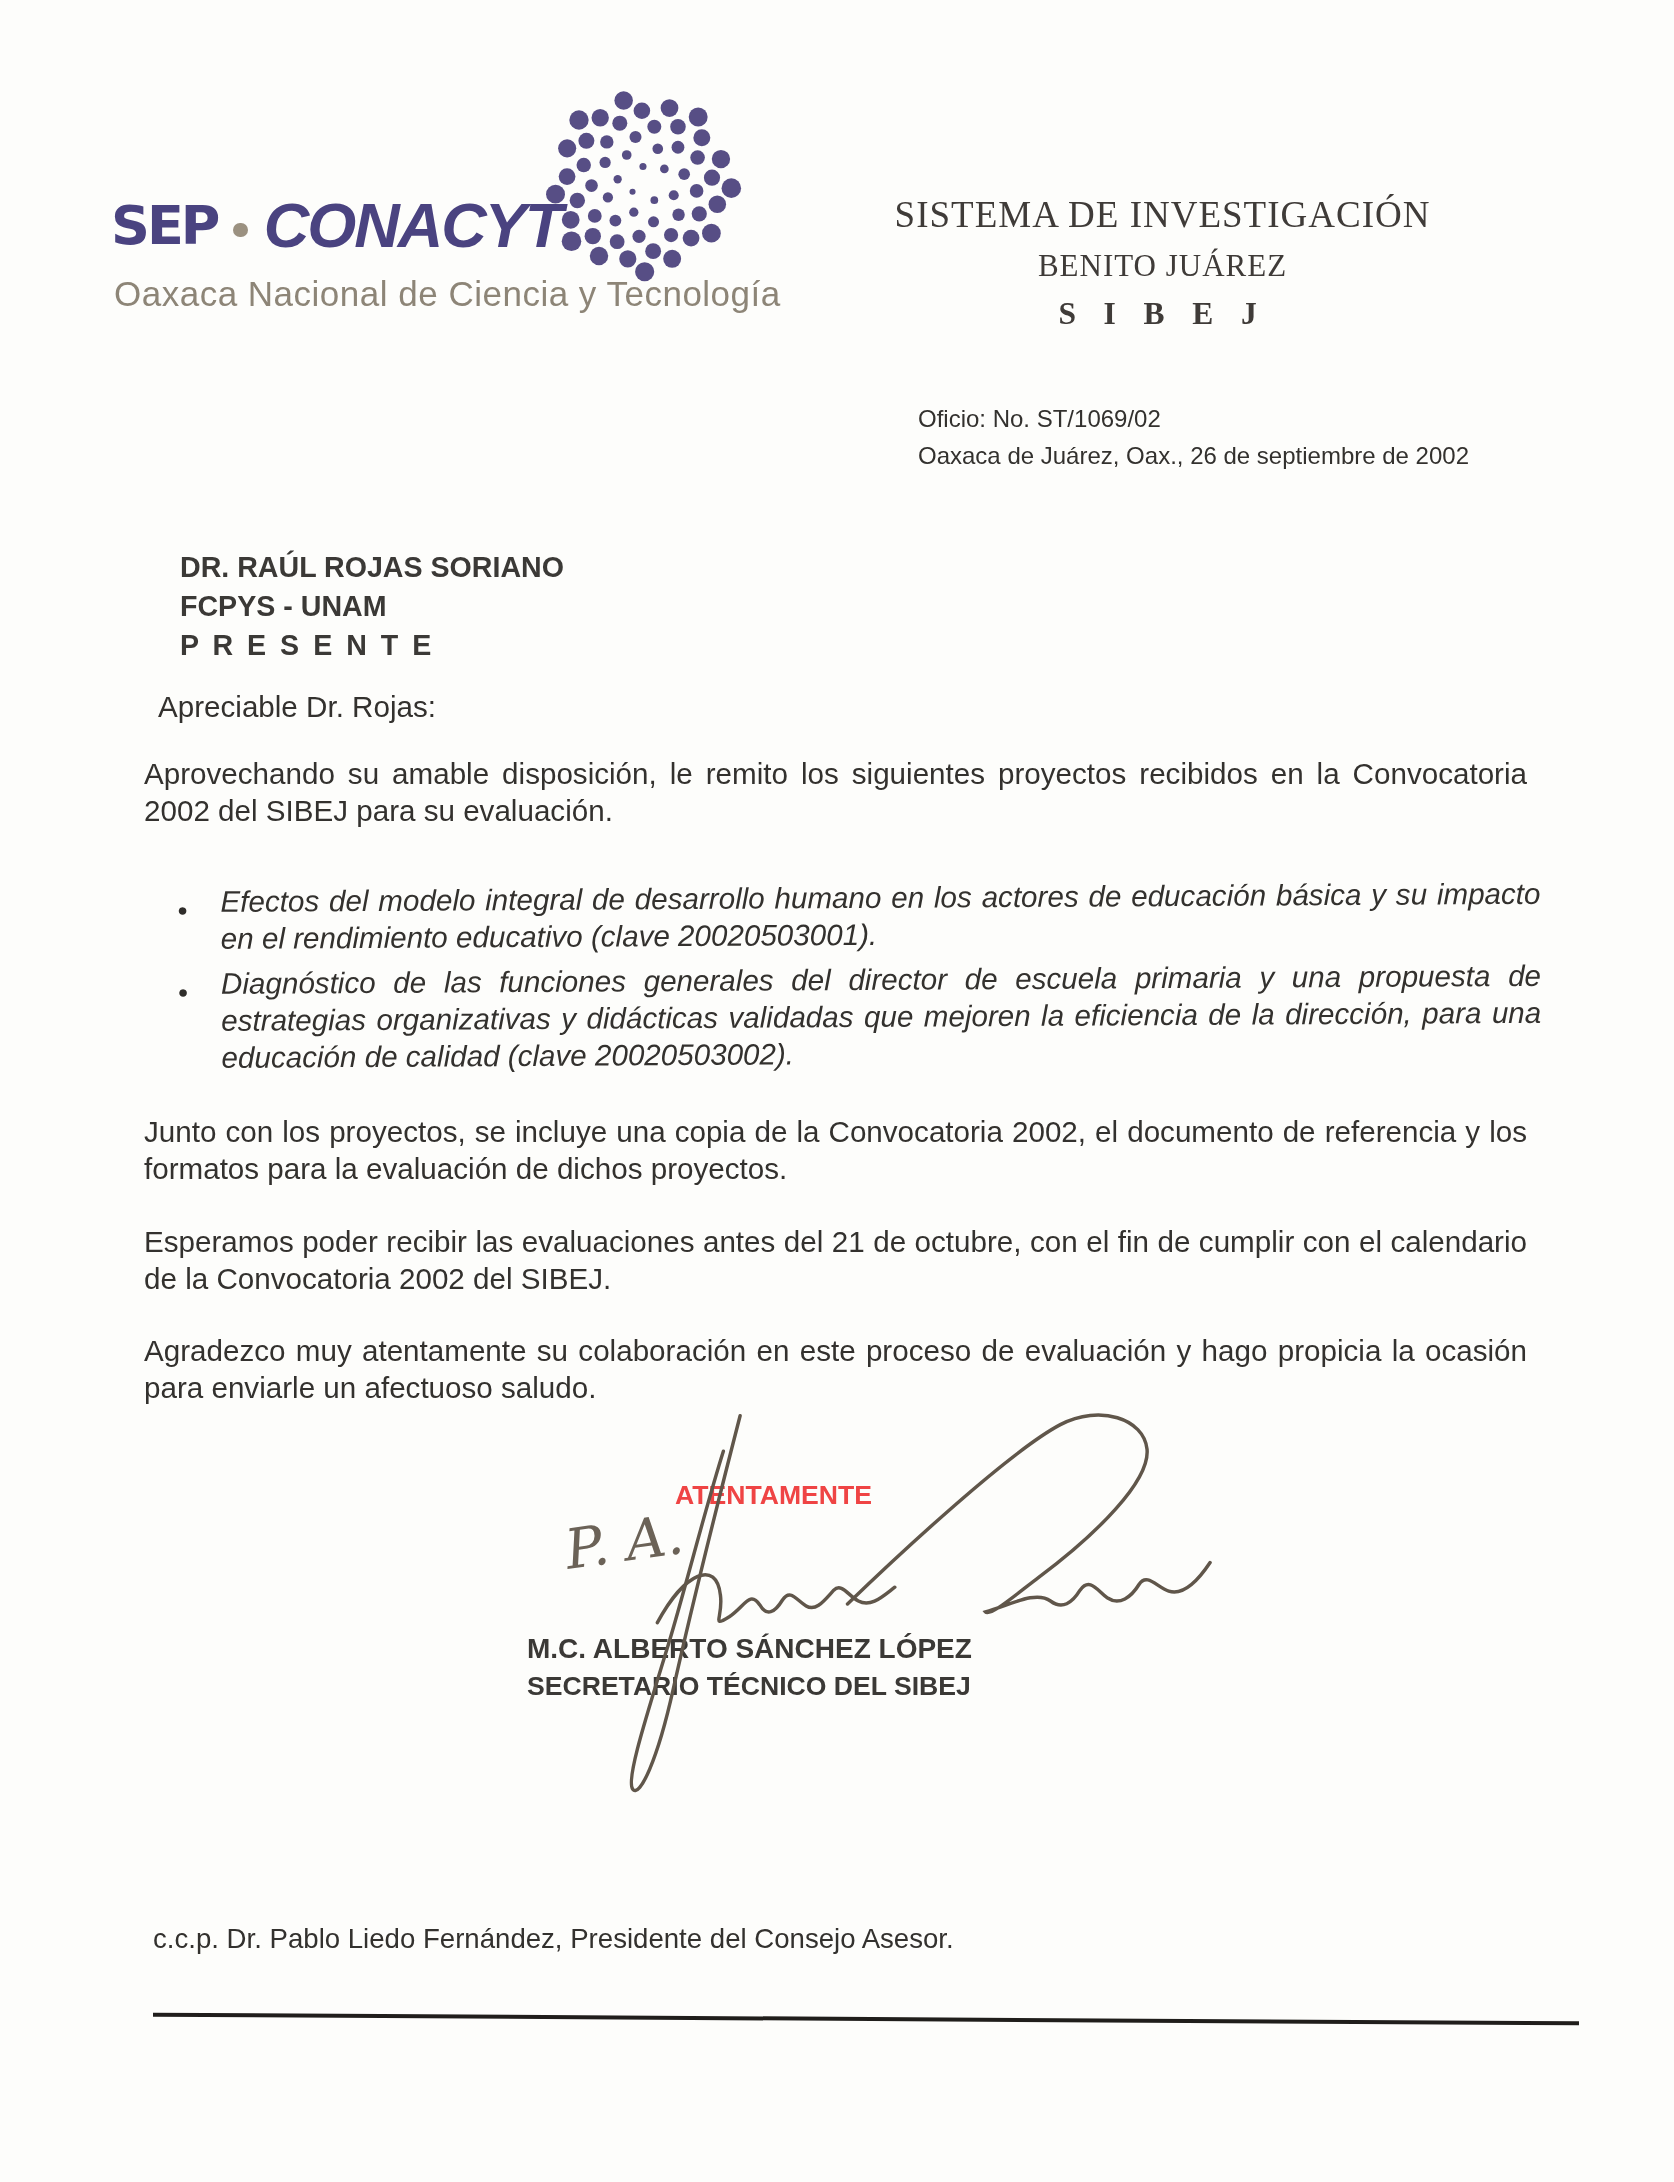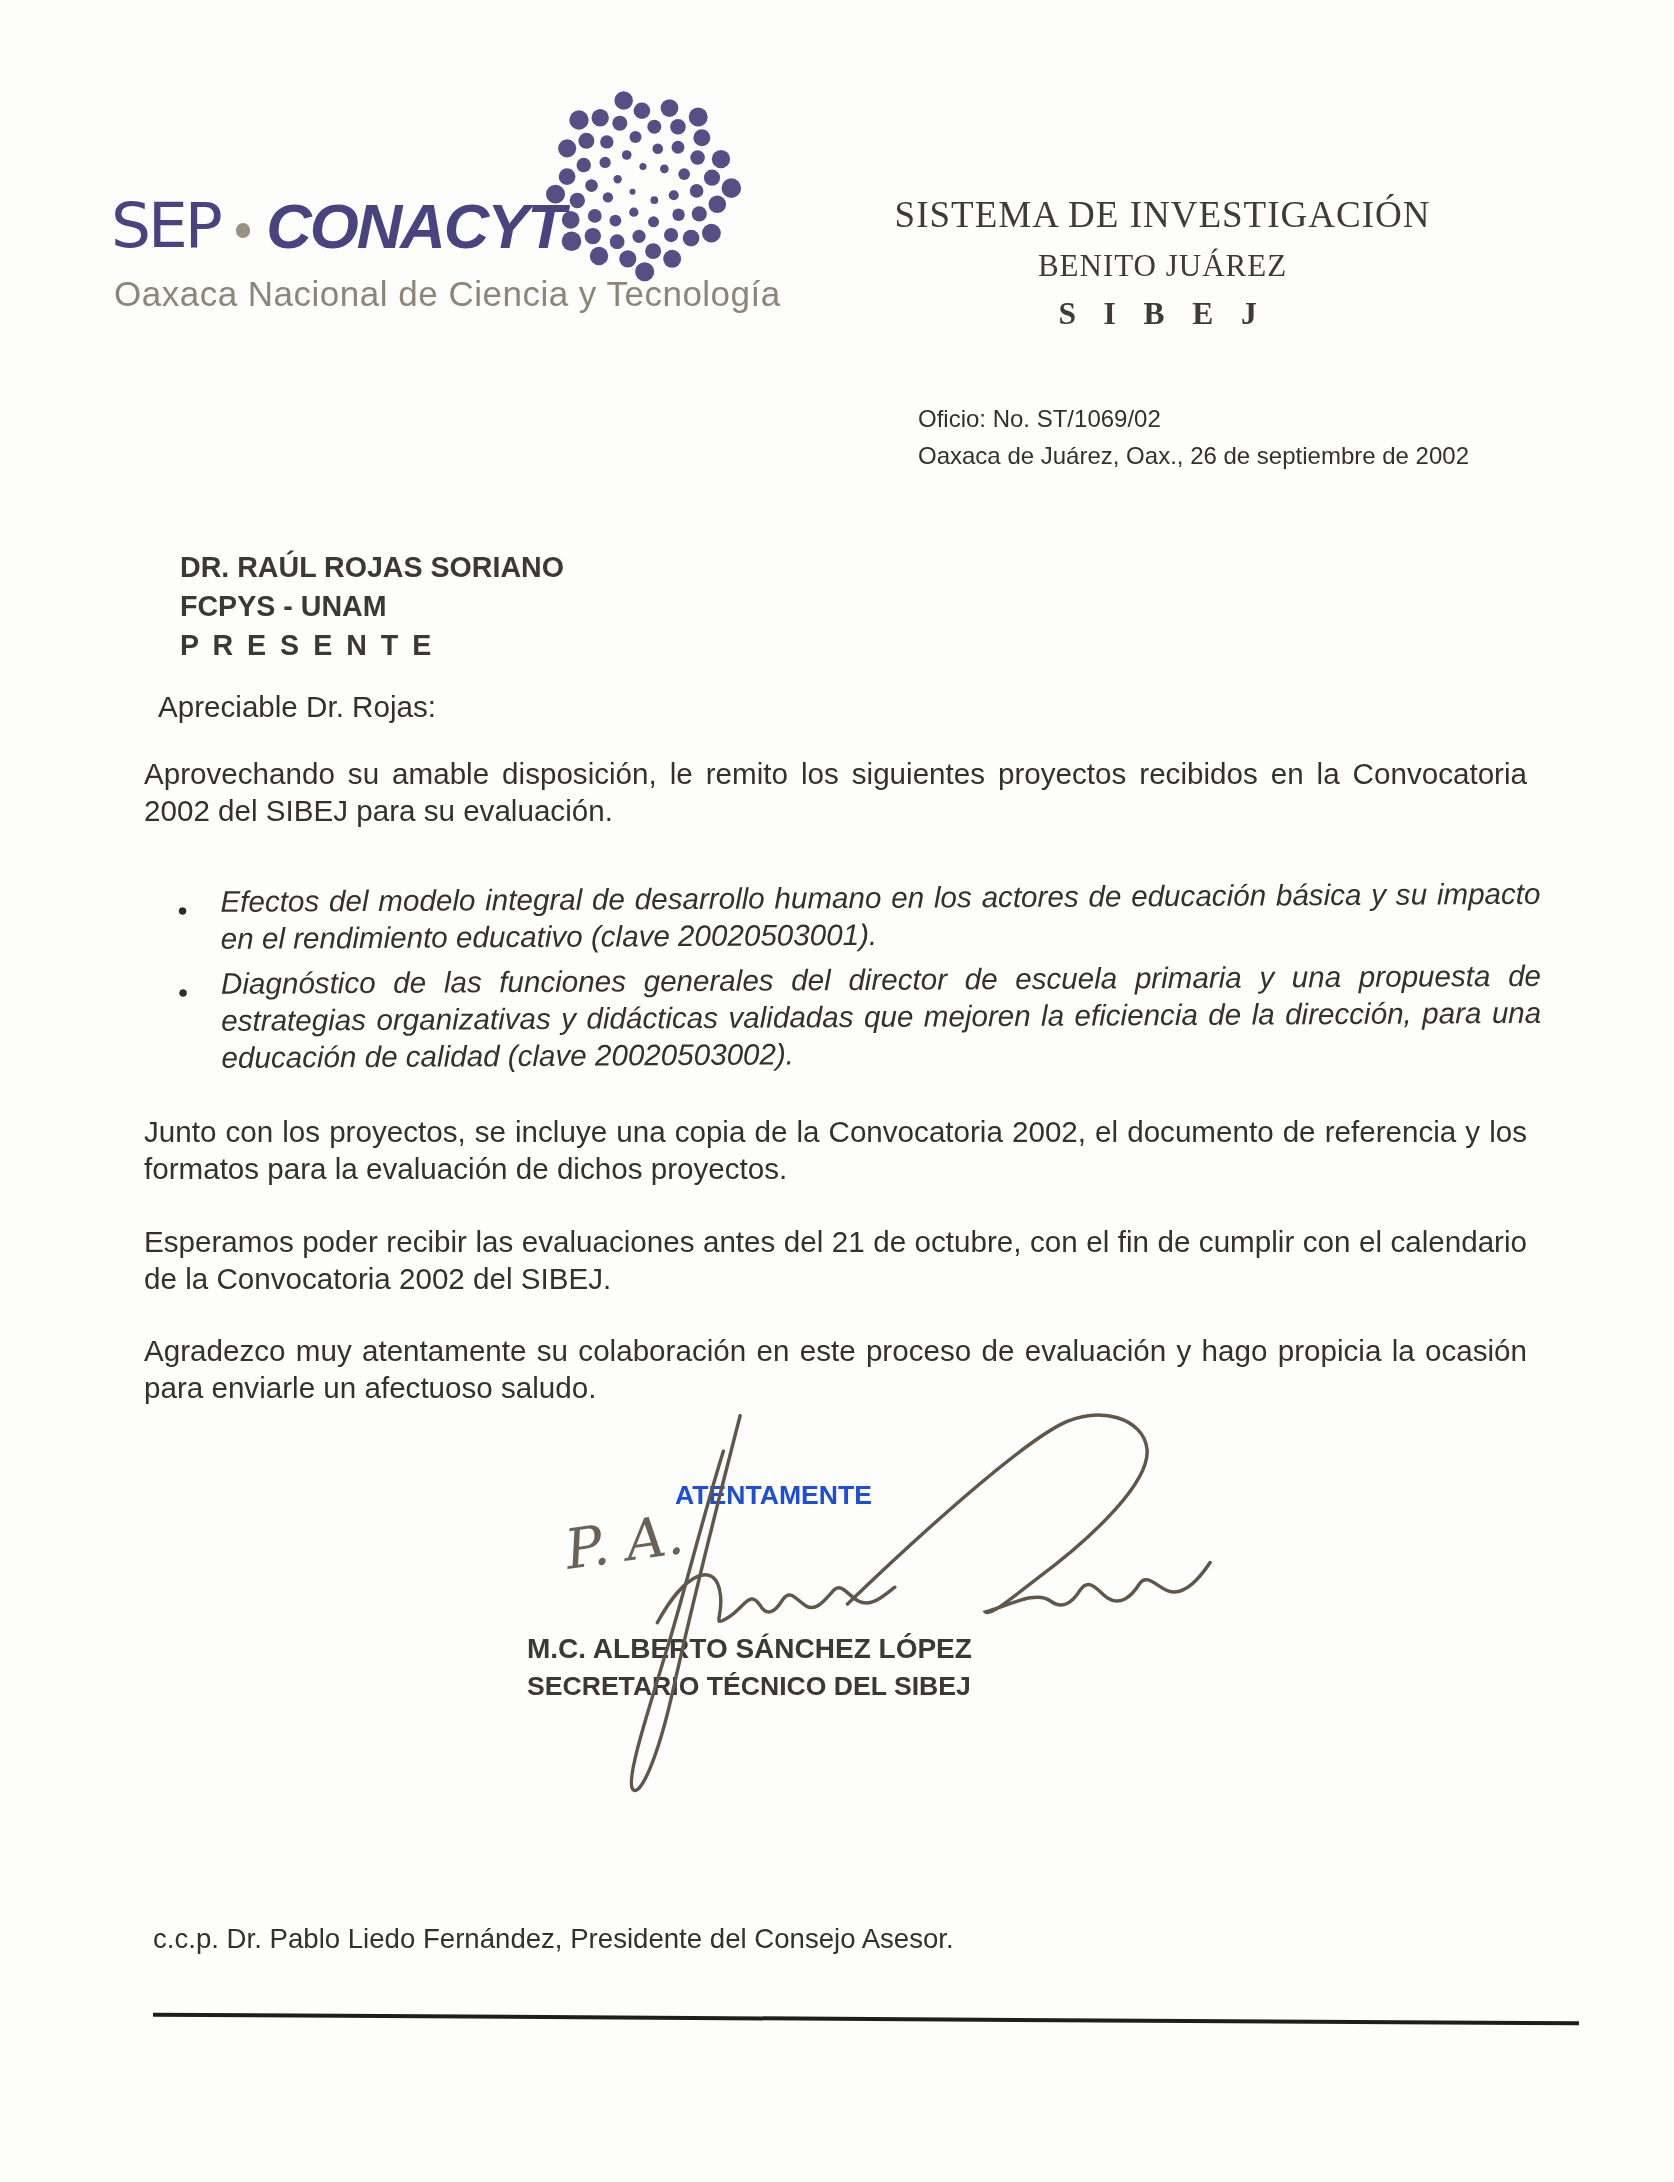--- a/index.html
+++ b/index.html
@@ -22,21 +22,21 @@
     color:var(--ink);
   }
   
   .logo-line{
     position:absolute;left:111px;top:189px;
     display:flex;align-items:center;gap:15.8px;
     white-space:nowrap;
   }
   .sep-wordmark{
     font-family:"DejaVu Sans", sans-serif;
-    font-weight:normal;font-size:63px;letter-spacing:-3px;
+    font-weight:bold;font-size:54px;letter-spacing:-3px;
     color:var(--logo-purple);
   }
   .sep-dot{
     display:inline-block;width:14.8px;height:14.8px;border-radius:50%;
     background:var(--sep-gray);margin-top:9.9px;
   }
   .conacyt-wordmark{
     font-family:Liberation Sans, sans-serif;
     font-weight:bold;font-style:italic;font-size:63px;letter-spacing:-2px;
     color:var(--logo-purple);
@@ -74,21 +74,21 @@
   }
   .bullets li{
     position:relative;padding-left:63px;margin-bottom:7.9px;
     font-size:29.6px;line-height:37px;font-style:italic;text-align:justify;
   }
   .bullets li .marker{
     position:absolute;left:19.7px;top:8.9px;font-size:17.7px;font-style:normal;color:#2f2d2a;
   }
   
   .closing{position:absolute;left:547px;top:1480px;width:453px;text-align:center;
-    font-size:26.6px;font-weight:bold;color:#1d4ed8;}
+    font-size:26.6px;font-weight:bold;color:#ef4444;}
   .signer-name{position:absolute;left:527px;top:1633px;width:493px;text-align:left;
     font-size:28px;font-weight:bold;color:#3b3936;}
   .signer-title{position:absolute;left:527px;top:1671px;width:493px;
     font-size:26.6px;font-weight:bold;color:#3b3936;}
   .sig-svg{position:absolute;left:547px;top:1394px;width:670px;height:414px;
     pointer-events:none;z-index:3;}
   .sig-svg path{fill:none;stroke:var(--sig-ink);stroke-width:3.5;stroke-linecap:round;}
   .sig-svg text{fill:#6b6257;font-family:"DejaVu Serif", serif;font-style:italic;font-size:56px;}
   
   .ccp{position:absolute;left:153px;top:1923px;font-size:27.6px;}

